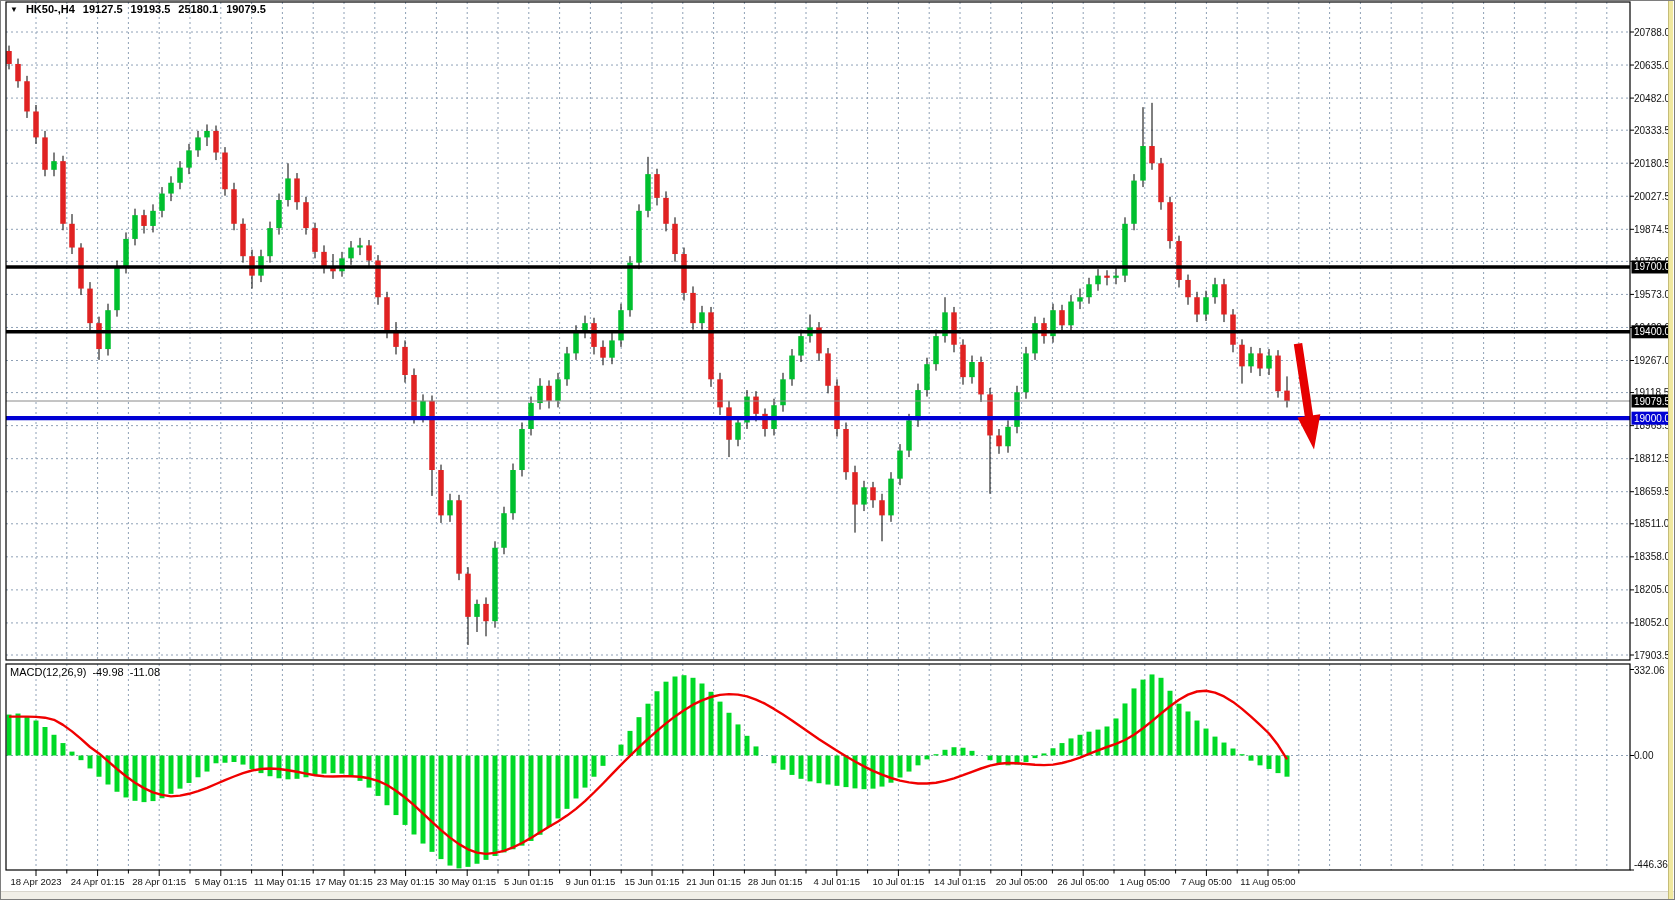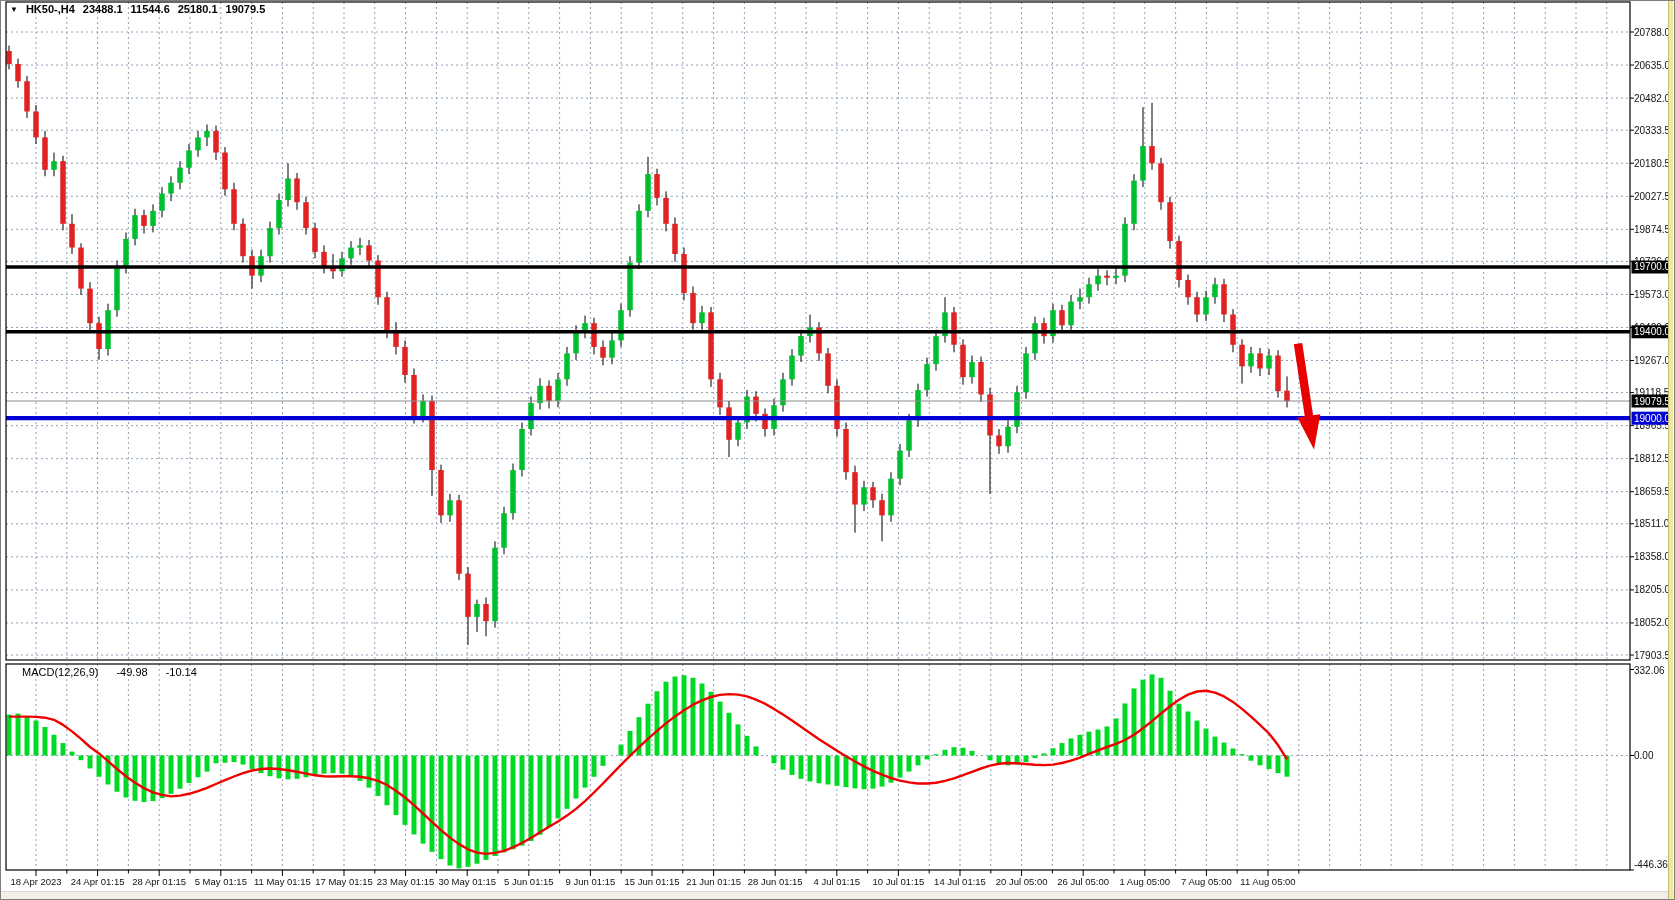--- a/index.html
+++ b/index.html
@@ -2,46 +2,46 @@
 <html><head>
 <meta charset="utf-8">
 <style>
   html,body{margin:0;padding:0;background:#ffffff;}
   .screen{position:relative;width:1675px;height:900px;background:#ffffff;overflow:hidden;
           border:1px solid #7e7e7e;box-sizing:border-box;
           font-family:"Liberation Sans",sans-serif;}
   .symbol-bar{position:absolute;left:9px;top:2px;z-index:6;display:flex;gap:8px;align-items:center;
               font:bold 11px "Liberation Sans",sans-serif;color:#000;}
   .symbol-bar .dd{font-size:8px;line-height:11px;}
-  .macd-label{position:absolute;left:9px;top:665px;z-index:6;display:flex;gap:18px;
-              font:11px "Liberation Sans",sans-serif;color:#000;margin-left:12px;}
+  .macd-label{position:absolute;left:9px;top:665px;z-index:6;display:flex;gap:6px;
+              font:11px "Liberation Sans",sans-serif;color:#000;}
   .right-strip{position:absolute;top:0;right:1px;width:4px;height:898px;background:#f0e89e;
                border-left:1px solid #c5bc78;z-index:7;}
   .bottom-strip{position:absolute;left:0;bottom:0;width:100%;height:7px;background:#f1efe8;
                 border-top:1px solid #d9d6ce;z-index:4;}
   svg text{font-family:"Liberation Sans",sans-serif;}
 </style>
 </head>
 <body>
 
 <div class="screen">
 
   <div class="symbol-bar">
     <span class="dd">▼</span>
     <span>HK50-,H4</span>
-    <span>23488.1</span>
-    <span>11544.6</span>
+    <span>19127.5</span>
+    <span>19193.5</span>
     <span>25180.1</span>
     <span>19079.5</span>
   </div>
 
   <div class="macd-label">
     <span>MACD(12,26,9)</span>
     <span>-49.98</span>
-    <span>-10.14</span>
+    <span>-11.08</span>
   </div>
 
   <svg id="chart" width="1675" height="900" style="position:absolute;left:0;top:0;">
       <g>
         <line x1="35" y1="1" x2="35" y2="659" stroke="#8ea0b6" stroke-width="1" stroke-dasharray="2 3"></line>
         <line x1="35" y1="663" x2="35" y2="869" stroke="#8ea0b6" stroke-width="1" stroke-dasharray="2 3"></line>
         <line x1="65.8" y1="1" x2="65.8" y2="659" stroke="#8ea0b6" stroke-width="1" stroke-dasharray="2 3"></line>
         <line x1="65.8" y1="663" x2="65.8" y2="869" stroke="#8ea0b6" stroke-width="1" stroke-dasharray="2 3"></line>
         <line x1="96.6" y1="1" x2="96.6" y2="659" stroke="#8ea0b6" stroke-width="1" stroke-dasharray="2 3"></line>
         <line x1="96.6" y1="663" x2="96.6" y2="869" stroke="#8ea0b6" stroke-width="1" stroke-dasharray="2 3"></line>

